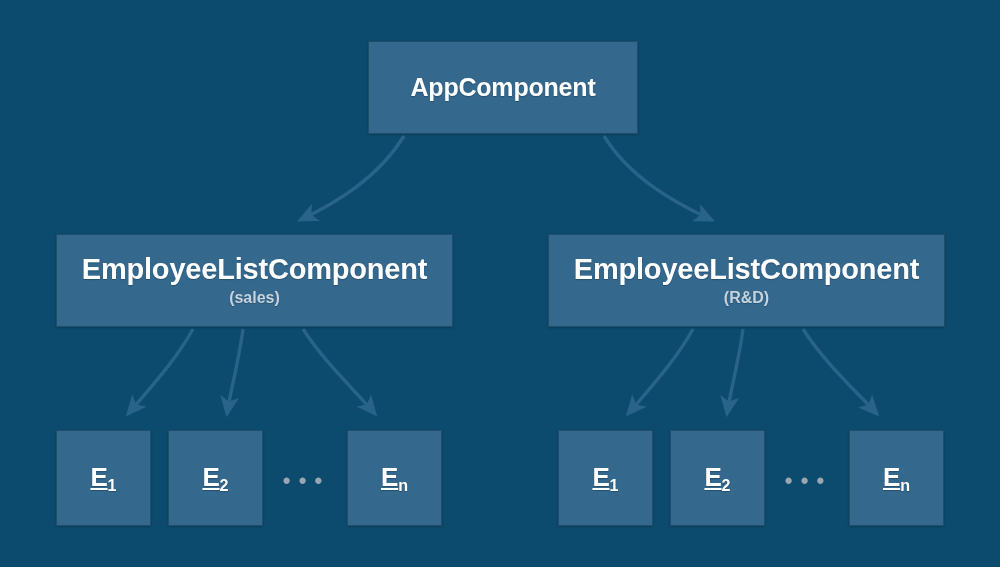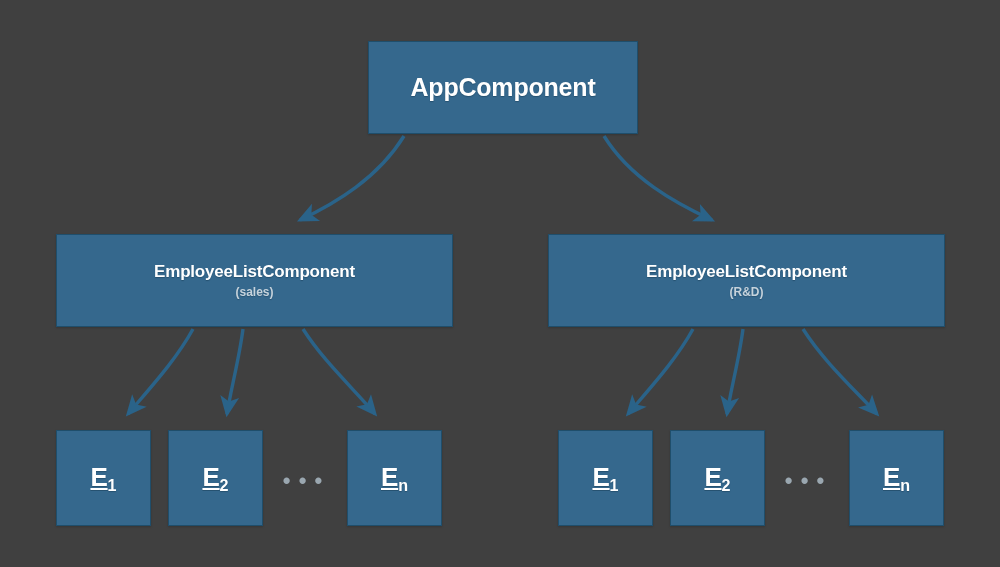--- a/index.html
+++ b/index.html
@@ -47,22 +47,22 @@
     text-shadow: 0 1px 1px rgba(10,40,60,0.35);
   }
   .node .subtitle {
     color: #c6d3dc;
     font-weight: bold;
     line-height: 1.05;
     margin-top: 5px;
     text-shadow: 0 1px 1px rgba(10,40,60,0.30);
   }
   .node-root .title { font-size: 25px; }
-  .node-list .title { font-size: 17px; }
-  .node-list .subtitle { font-size: 12px; }
+  .node-list .title { font-size: 29px; }
+  .node-list .subtitle { font-size: 16px; }
   .node-leaf .title {
     font-size: 26px;
     text-decoration: underline;
   }
   .node-leaf .title sub {
     font-size: 0.62em;
     vertical-align: baseline;
     position: relative;
     top: 0.30em;
     letter-spacing: 0;
@@ -74,21 +74,21 @@
     font-weight: bold;
     line-height: 1;
     letter-spacing: 1px;
     transform: translate(-50%, -50%);
     user-select: none;
   }
 </style>
 </head>
 <body>
 
-<div id="canvas" style="background: #404040;">
+<div id="canvas" style="background: #0c4a6e;">
 
   <svg id="edges" viewBox="0 0 1000 567" width="1000" height="567" aria-hidden="true">
     <defs>
       <marker id="arrowhead" markerWidth="7" markerHeight="7" refX="5.4" refY="3.1" orient="auto" markerUnits="strokeWidth">
         <path d="M0.2,0.3 L6.4,3.1 L0.2,5.9 L1.7,3.1 Z" fill="#2a6389"></path>
       </marker>
     </defs>
 
     <path d="M 404,136 C 378,178 336,203 300,220" fill="none" stroke="#2a6389" stroke-width="3.4" marker-end="url(#arrowhead)"></path>
 

